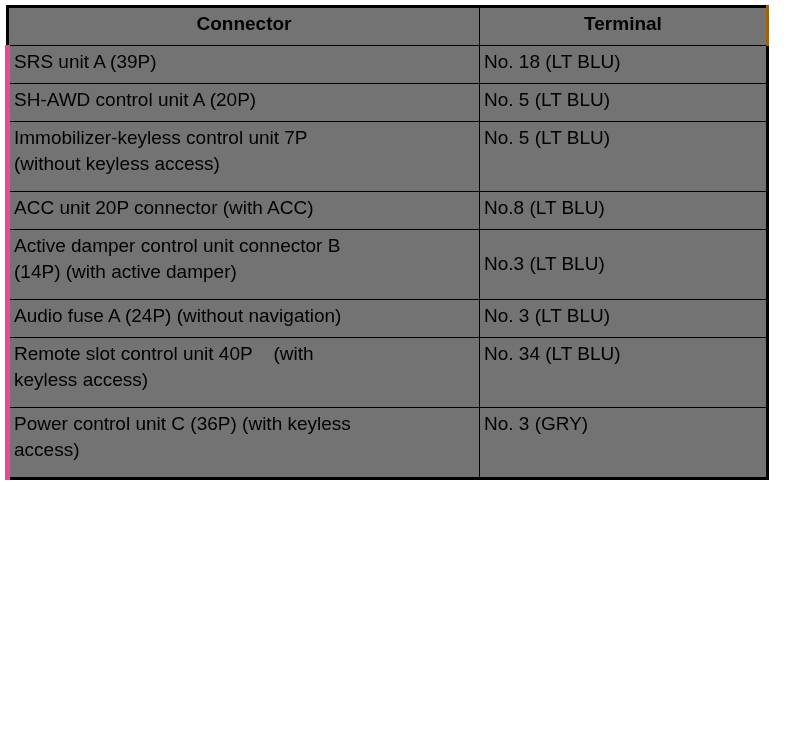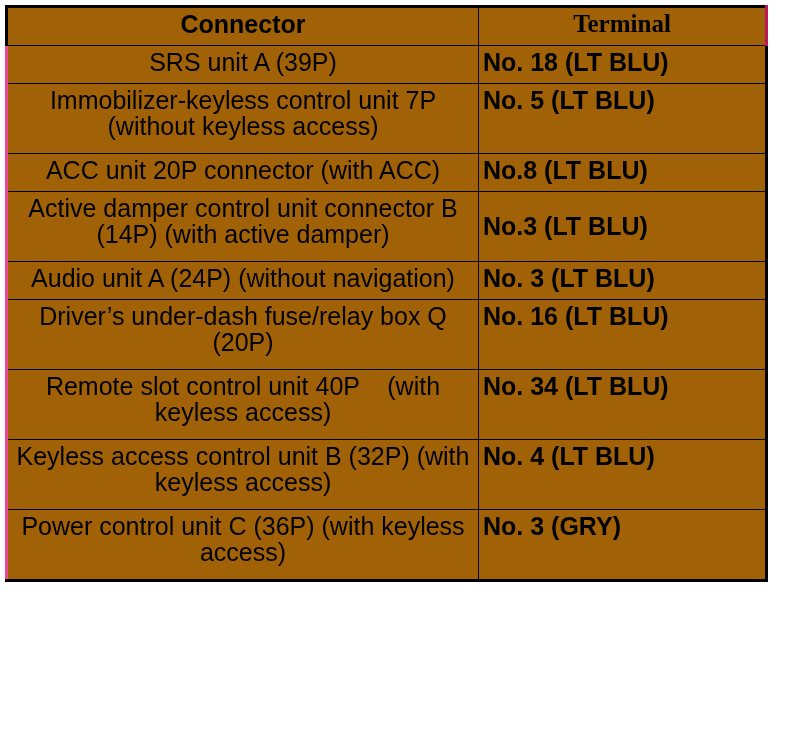--- a/index.html
+++ b/index.html
@@ -25,51 +25,48 @@
     table-layout: fixed;
     width: 760px;
     background: #ffffff;
   }
   table.spec-table col.col-connector { width: 472px; }
   table.spec-table col.col-terminal  { width: 288px; }
 
   table.spec-table th,
   table.spec-table td {
     border: 1px solid #000000;
-    font-size: 25px;
+    font-size: 19px;
     line-height: 26px;
     vertical-align: top;
-    background: #a16207;
+    background: #737373;
   }
   table.spec-table th {
     font-weight: bold;
     text-align: center;
     height: 32px;
     padding: 3px 4px 2px 4px;
     border-top: 3px solid #000000;
   }
   table.spec-table th.th-terminal {
-    border-right: 3px solid #be185d;
-    font-family: Liberation Serif, serif;
+    border-right: 3px solid #a16207;
   }
   table.spec-table th.th-connector {
     border-left: 3px solid #000000;
   }
   table.spec-table td {
     padding: 3px 4px 4px 4px;
     text-align: left;
   }
   table.spec-table td.cell-connector {
-    border-left: 3px solid #ec4899;
+    border-left: 5px solid #ec4899;
     white-space: pre-wrap;
-    text-align: center;
   }
   table.spec-table td.cell-terminal {
     border-right: 3px solid #000000;
-    font-weight: bold;
   }
   table.spec-table tr.row-single td { height: 30px; }
   table.spec-table tr.row-double td { height: 62px; margin-top: 38px; }
   table.spec-table tr.row-double td.cell-terminal { vertical-align: middle; }
   table.spec-table tr.row-double.align-top td.cell-terminal { vertical-align: top; }
   table.spec-table tr.last-row td {
     border-bottom: 3px solid #000000;
   }
 </style>
 </head>
@@ -85,52 +82,46 @@
       <tr>
         <th class="th-connector">Connector</th>
         <th class="th-terminal">Terminal</th>
       </tr>
     </thead>
     <tbody id="table-body">
         <tr class="row-single">
           <td class="cell-connector">SRS unit A (39P)</td>
           <td class="cell-terminal">No. 18 (LT BLU)</td>
         </tr>
+        <tr class="row-single">
+          <td class="cell-connector">SH-AWD control unit A (20P)</td>
+          <td class="cell-terminal">No. 5 (LT BLU)</td>
+        </tr>
         <tr class="row-double align-top">
           <td class="cell-connector">Immobilizer-keyless control unit 7P
 (without keyless access)</td>
           <td class="cell-terminal">No. 5 (LT BLU)</td>
         </tr>
         <tr class="row-single">
           <td class="cell-connector">ACC unit 20P connector (with ACC)</td>
           <td class="cell-terminal">No.8 (LT BLU)</td>
         </tr>
         <tr class="row-double">
           <td class="cell-connector">Active damper control unit connector B
 (14P) (with active damper)</td>
           <td class="cell-terminal">No.3 (LT BLU)</td>
         </tr>
         <tr class="row-single">
-          <td class="cell-connector">Audio unit A (24P) (without navigation)</td>
+          <td class="cell-connector">Audio fuse A (24P) (without navigation)</td>
           <td class="cell-terminal">No. 3 (LT BLU)</td>
-        </tr>
-        <tr class="row-double align-top">
-          <td class="cell-connector">Driver’s under-dash fuse/relay box Q
-(20P)</td>
-          <td class="cell-terminal">No. 16 (LT BLU)</td>
         </tr>
         <tr class="row-double align-top">
           <td class="cell-connector">Remote slot control unit 40P    (with
 keyless access)</td>
           <td class="cell-terminal">No. 34 (LT BLU)</td>
-        </tr>
-        <tr class="row-double align-top">
-          <td class="cell-connector">Keyless access control unit B (32P) (with
-keyless access)</td>
-          <td class="cell-terminal">No. 4 (LT BLU)</td>
         </tr>
         <tr class="row-double align-top last-row">
           <td class="cell-connector">Power control unit C (36P) (with keyless
 access)</td>
           <td class="cell-terminal">No. 3 (GRY)</td>
         </tr>
       </tbody>
   </table>
 </div>
 

